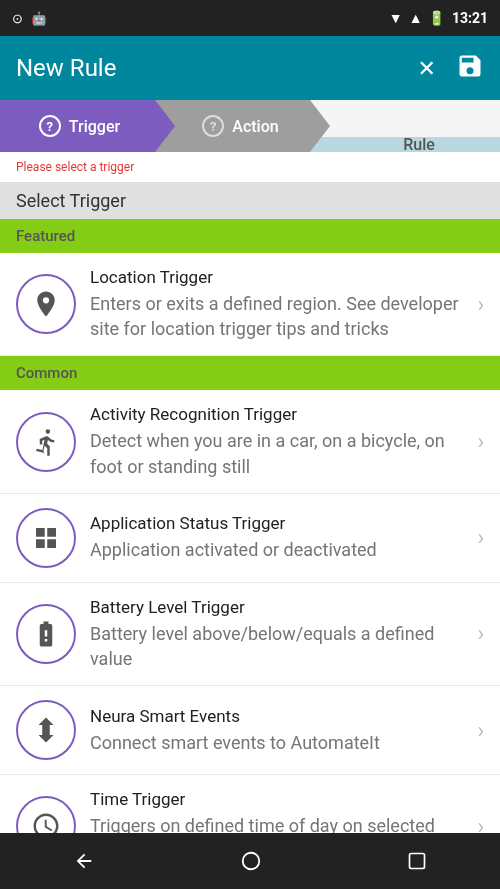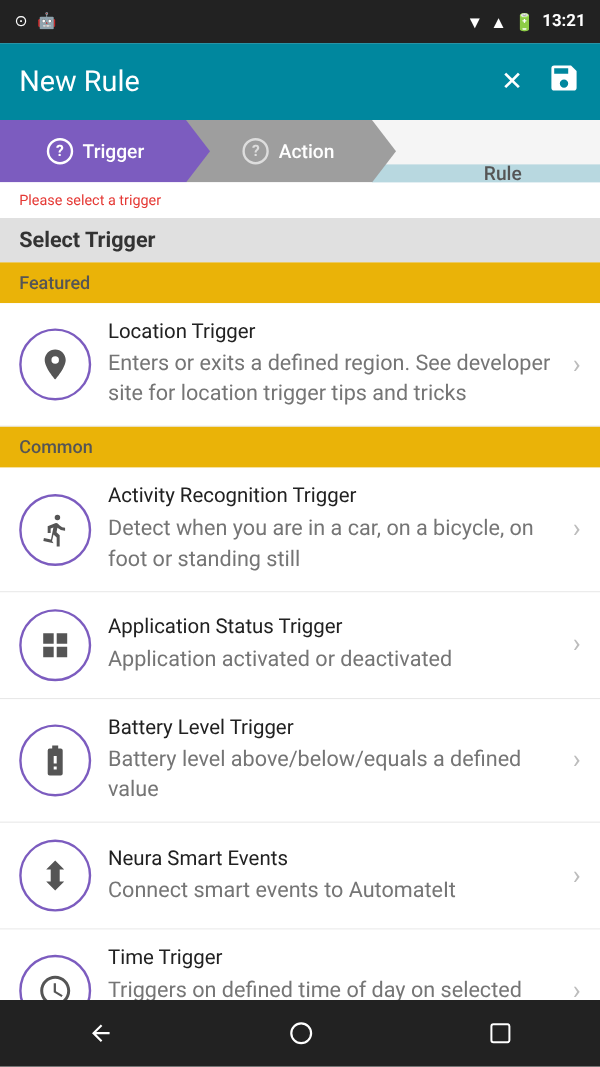--- a/index.html
+++ b/index.html
@@ -123,25 +123,25 @@
       font-size: 12px;
       padding: 8px 16px;
       background: white;
     }
 
     .section-header {
       background: #e0e0e0;
       padding: 8px 16px;
       font-size: 18px;
       color: #333;
-      font-weight: 700;
+      font-weight: 400;
     }
 
     .category-header {
-      background: #eab308;
+      background: #84cc16;
       padding: 8px 16px;
       font-size: 15px;
       color: #555;
       font-weight: 500;
     }
 
     .trigger-item {
       display: flex;
       align-items: center;
       background: white;

